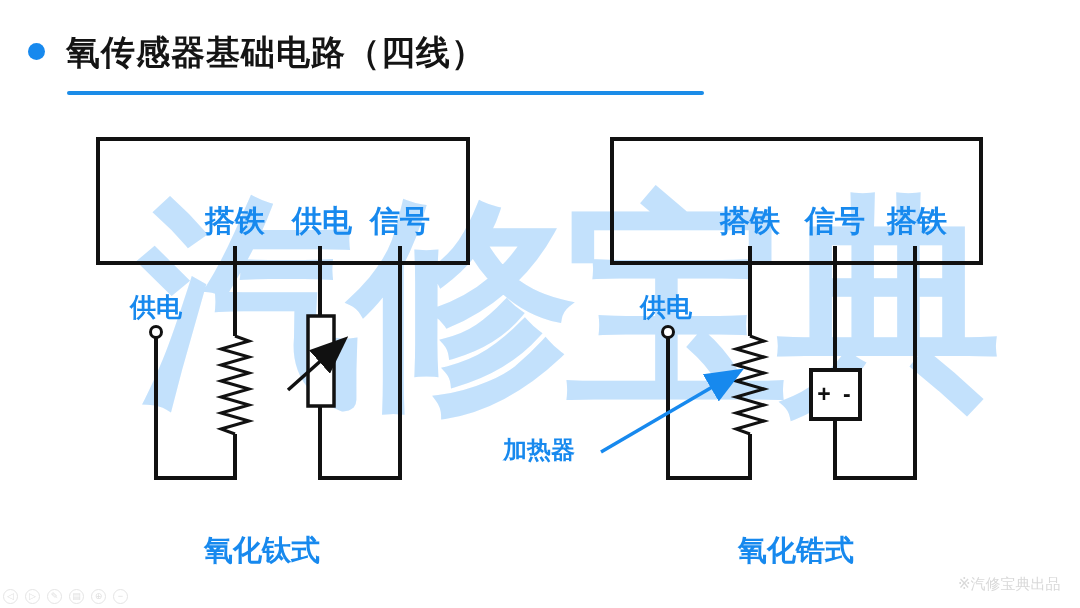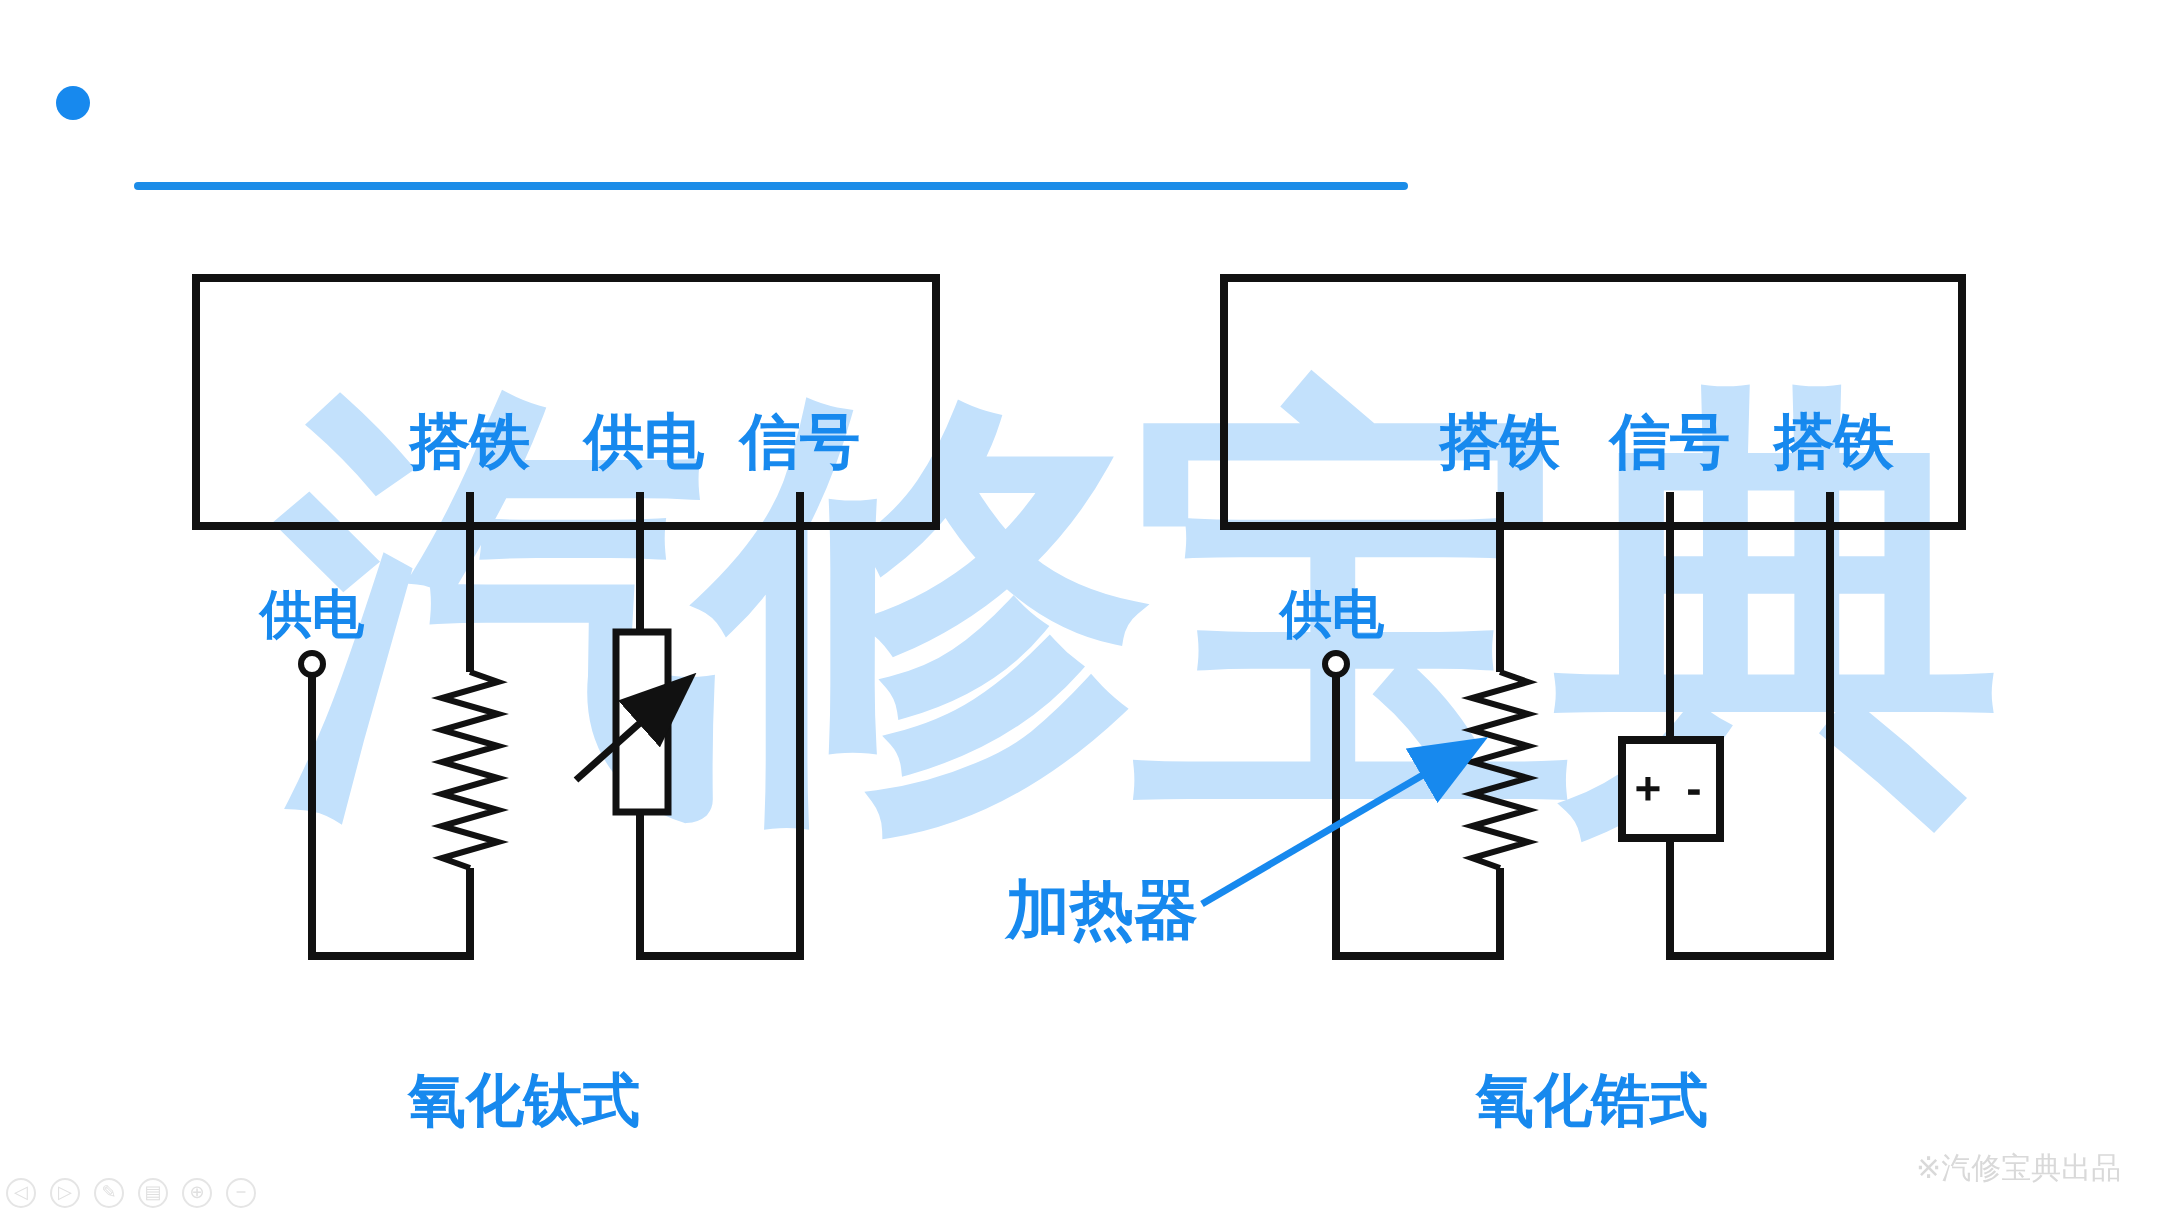--- a/index.html
+++ b/index.html
@@ -84,20 +84,21 @@
   }
 </style>
 </head>
 <body>
 
 <div id="stage">
 
   <div class="watermark">汽修宝典</div>
 
   <div class="bullet"></div>
+  <div class="page-title">氧传感器基础电路（四线）</div>
   <div class="title-underline"></div>
 
   <div>
     <div class="ecu-box" style="left:96px;top:137px;width:374px;height:128px;"></div>
     <div class="pin-label" style="left:198px;top:201px;">搭铁</div>
     <div class="pin-label" style="left:285px;top:201px;">供电</div>
     <div class="pin-label" style="left:363px;top:201px;">信号</div>
 
     <div class="wire" style="left:233px;top:246px;width:4px;height:90px;"></div>
     <div class="wire" style="left:233px;top:434px;width:4px;height:46px;"></div>
@@ -121,21 +122,21 @@
     <div class="wire" style="left:748px;top:246px;width:4px;height:90px;"></div>
     <div class="wire" style="left:748px;top:434px;width:4px;height:46px;"></div>
     <div class="wire" style="left:833px;top:246px;width:4px;height:124px;"></div>
     <div class="wire" style="left:833px;top:418px;width:4px;height:62px;"></div>
     <div class="wire" style="left:913px;top:246px;width:4px;height:234px;"></div>
     <div class="wire" style="left:666px;top:337px;width:4px;height:143px;"></div>
     <div class="wire" style="left:666px;top:476px;width:86px;height:4px;"></div>
     <div class="wire" style="left:833px;top:476px;width:84px;height:4px;"></div>
 
     <div class="blue-label" style="left:640px;top:290px;">供电</div>
-    <div class="blue-label" style="left:503px;top:434px;font-size:32px;">加热器</div>
+    <div class="blue-label" style="left:503px;top:434px;font-size:24px;">加热器</div>
 
     <div class="battery-box">
       <span>+ -</span>
     </div>
 
     <div class="caption" style="left:706px;top:531px;">氧化锆式</div>
   </div>
 
   <svg id="overlay-svg" viewBox="0 0 1080 608">
     <defs>

